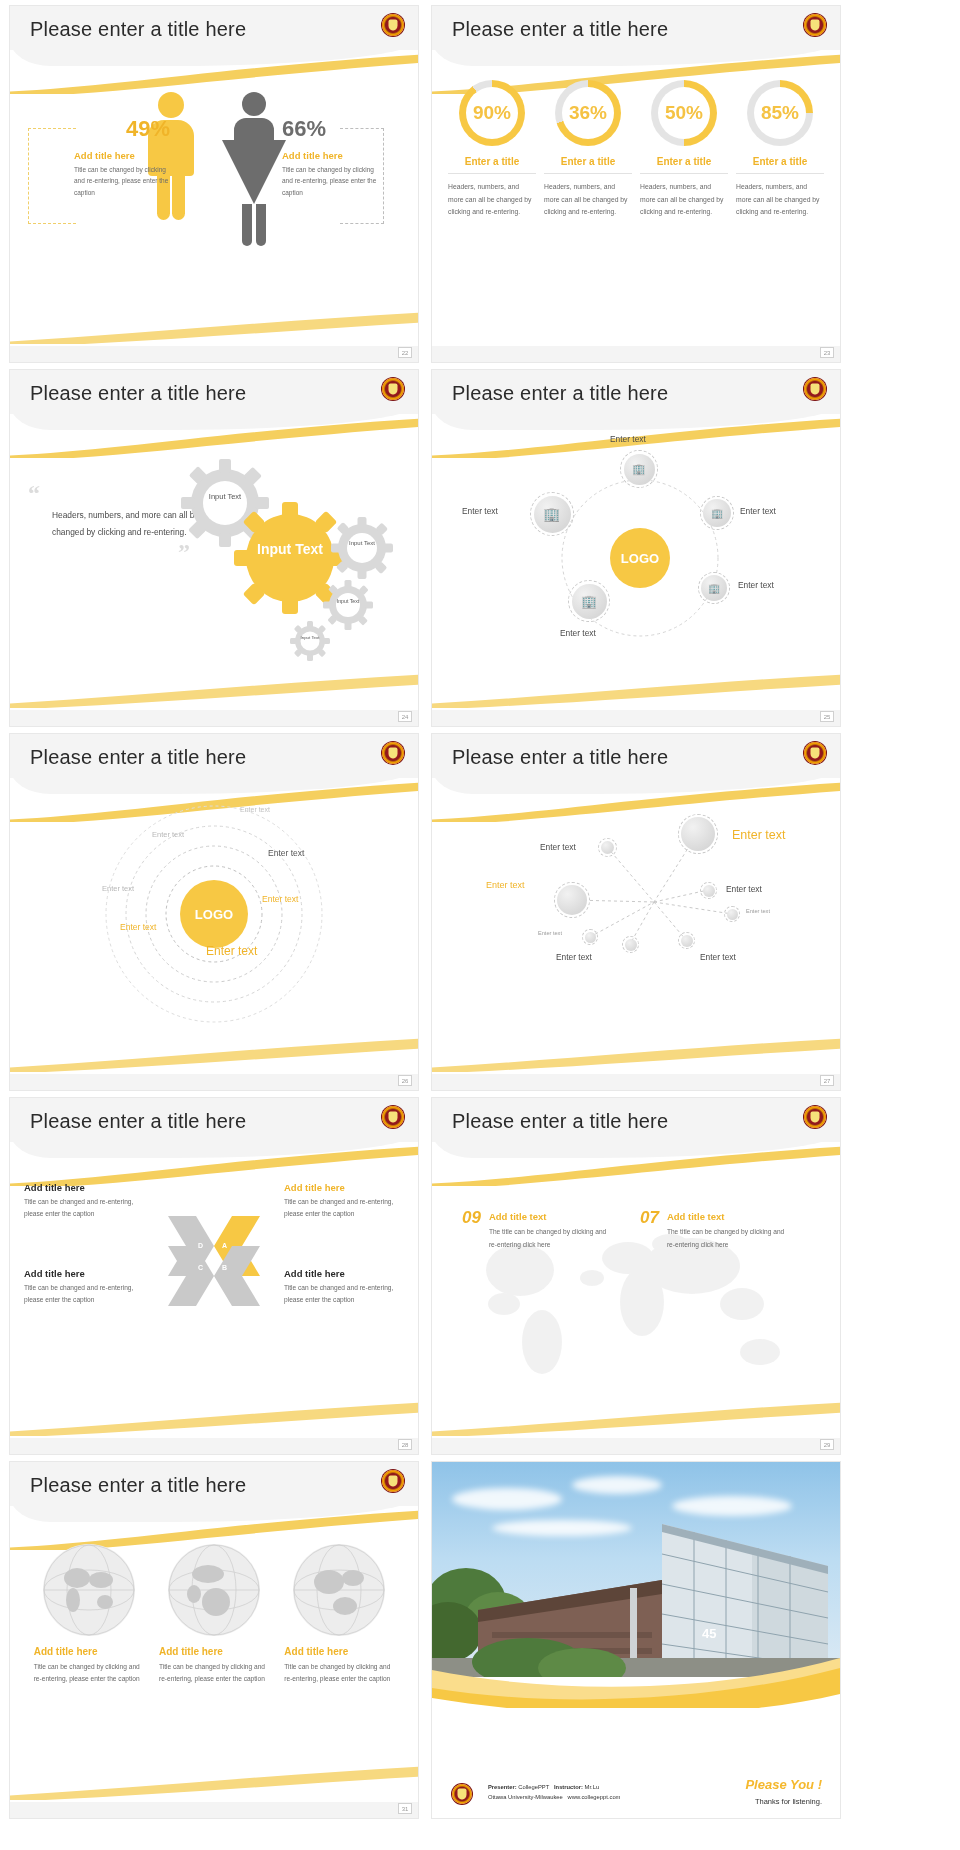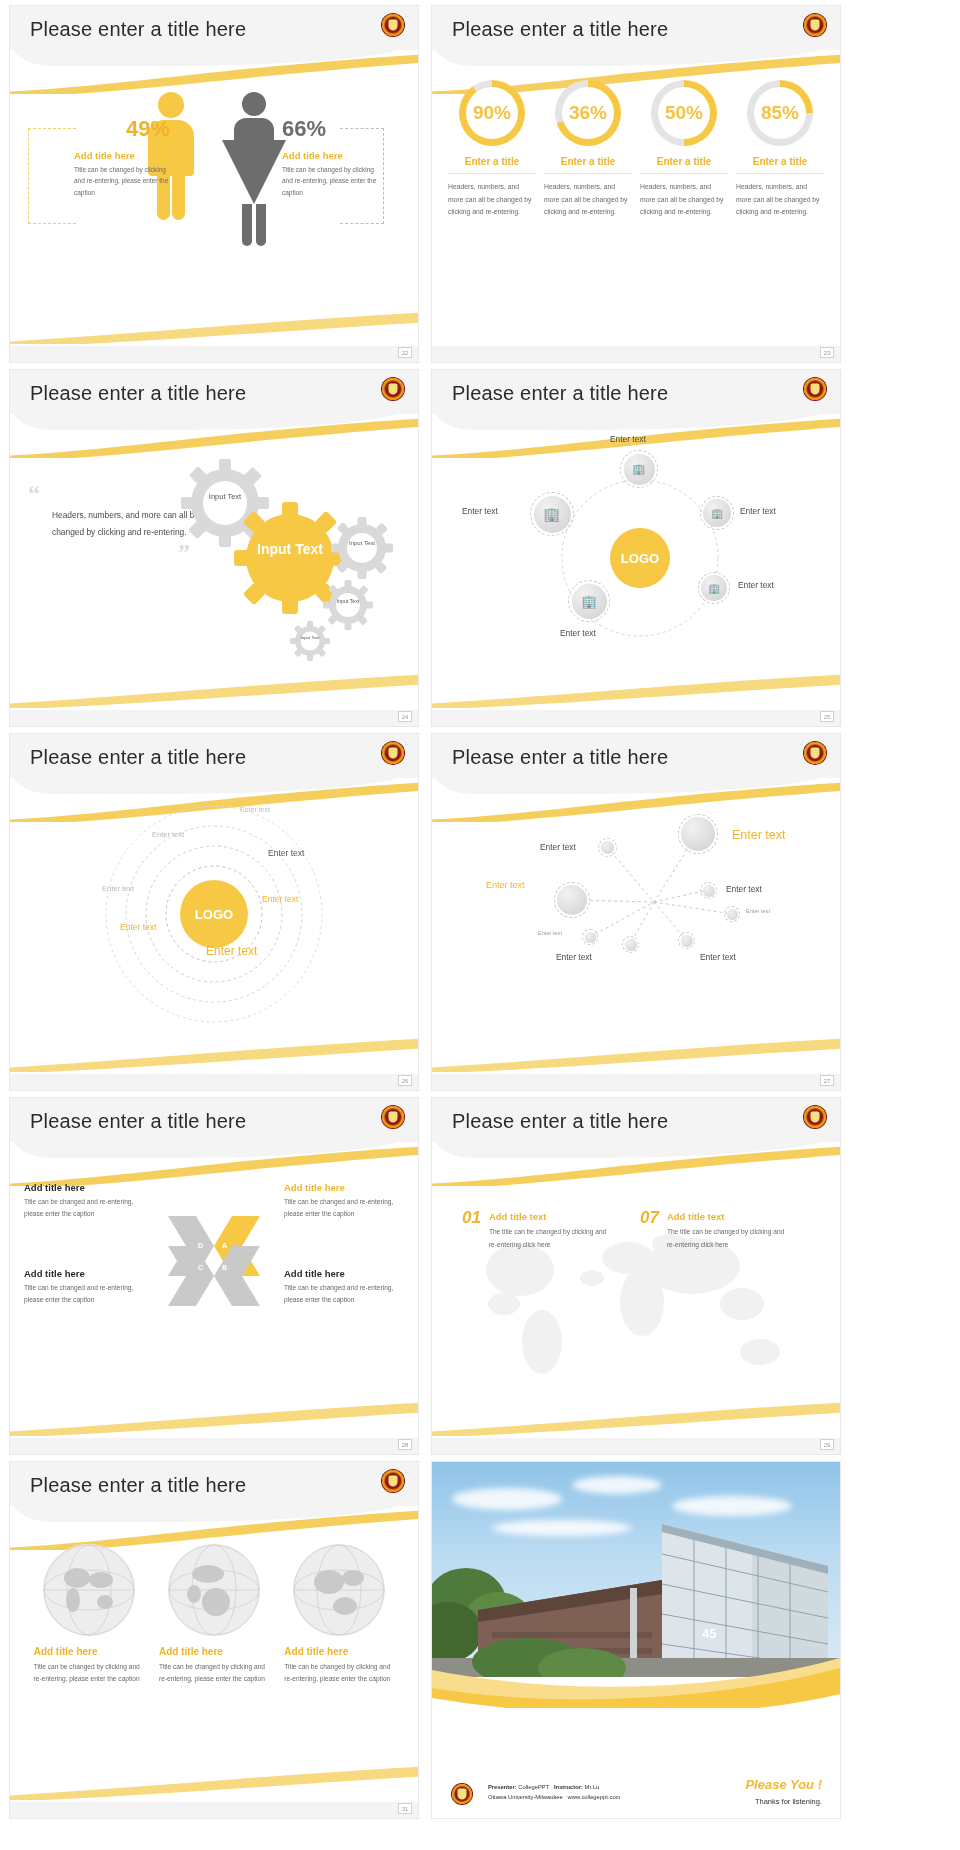--- a/index.html
+++ b/index.html
@@ -574,21 +574,21 @@
           <ellipse cx="186" cy="84" rx="26" ry="16"></ellipse>
           <ellipse cx="200" cy="128" rx="22" ry="34"></ellipse>
           <ellipse cx="250" cy="92" rx="48" ry="28"></ellipse>
           <ellipse cx="300" cy="130" rx="22" ry="16"></ellipse>
           <ellipse cx="318" cy="178" rx="20" ry="13"></ellipse>
           <ellipse cx="228" cy="70" rx="18" ry="10"></ellipse>
           <ellipse cx="150" cy="104" rx="12" ry="8"></ellipse>
         </g>
       </svg>
       <div style="position:absolute; left:30px; top:52px; display:flex; gap:8px;">
-        <div class="numbig">01</div>
+        <div class="numbig">09</div>
         <div style="width:124px; padding-top:3px;">
           <div class="n-t">Add title text</div>
           <div class="n-p">The title can be changed by clicking and re-entering click here</div>
         </div>
       </div>
       <div style="position:absolute; left:208px; top:52px; display:flex; gap:8px;">
         <div class="numbig">07</div>
         <div style="width:124px; padding-top:3px;">
           <div class="n-t">Add title text</div>
           <div class="n-p">The title can be changed by clicking and re-entering click here</div>

